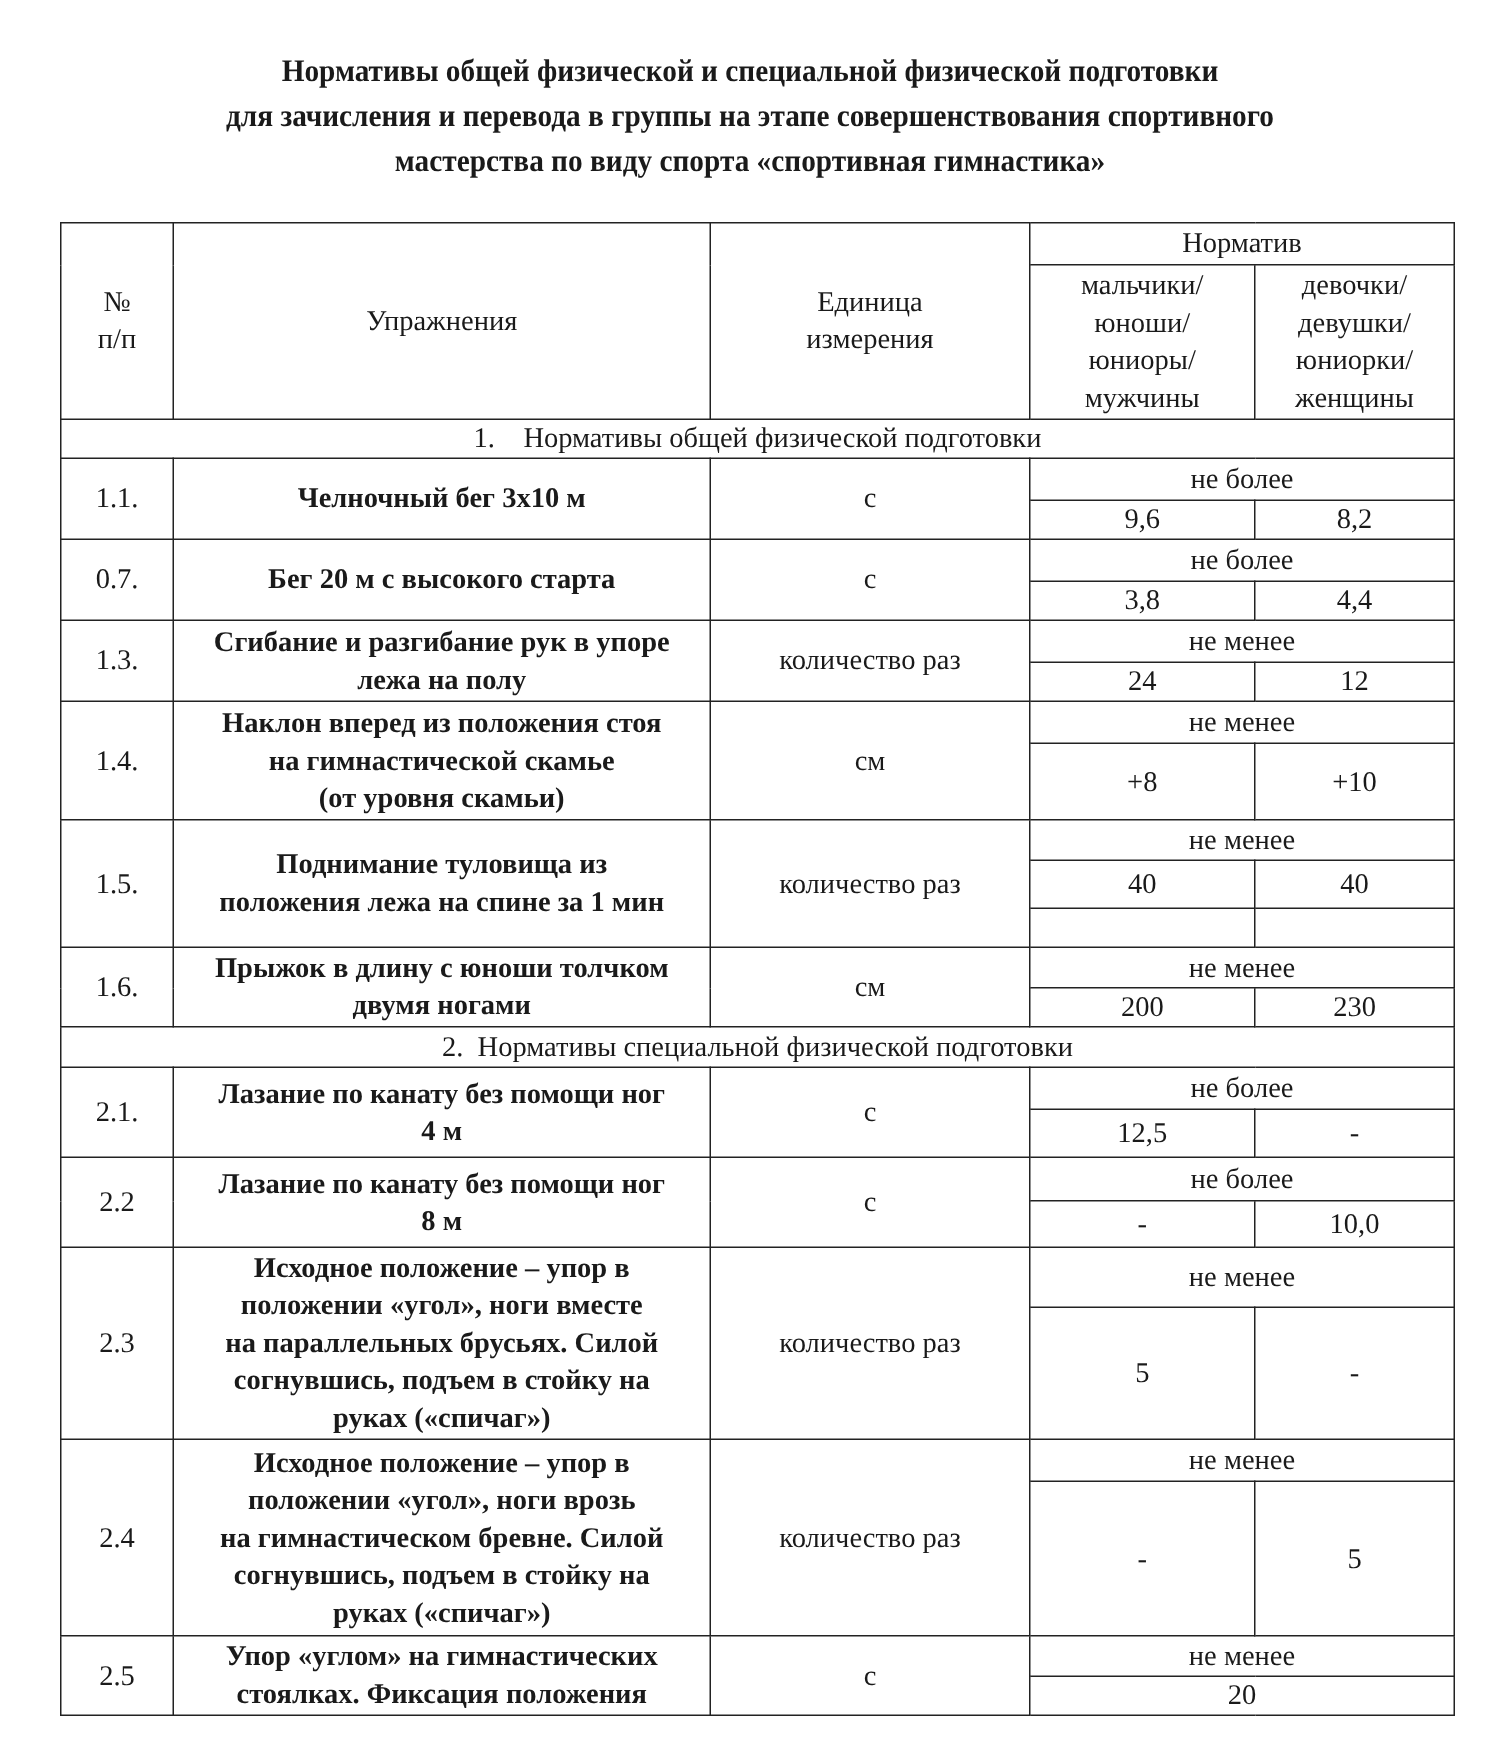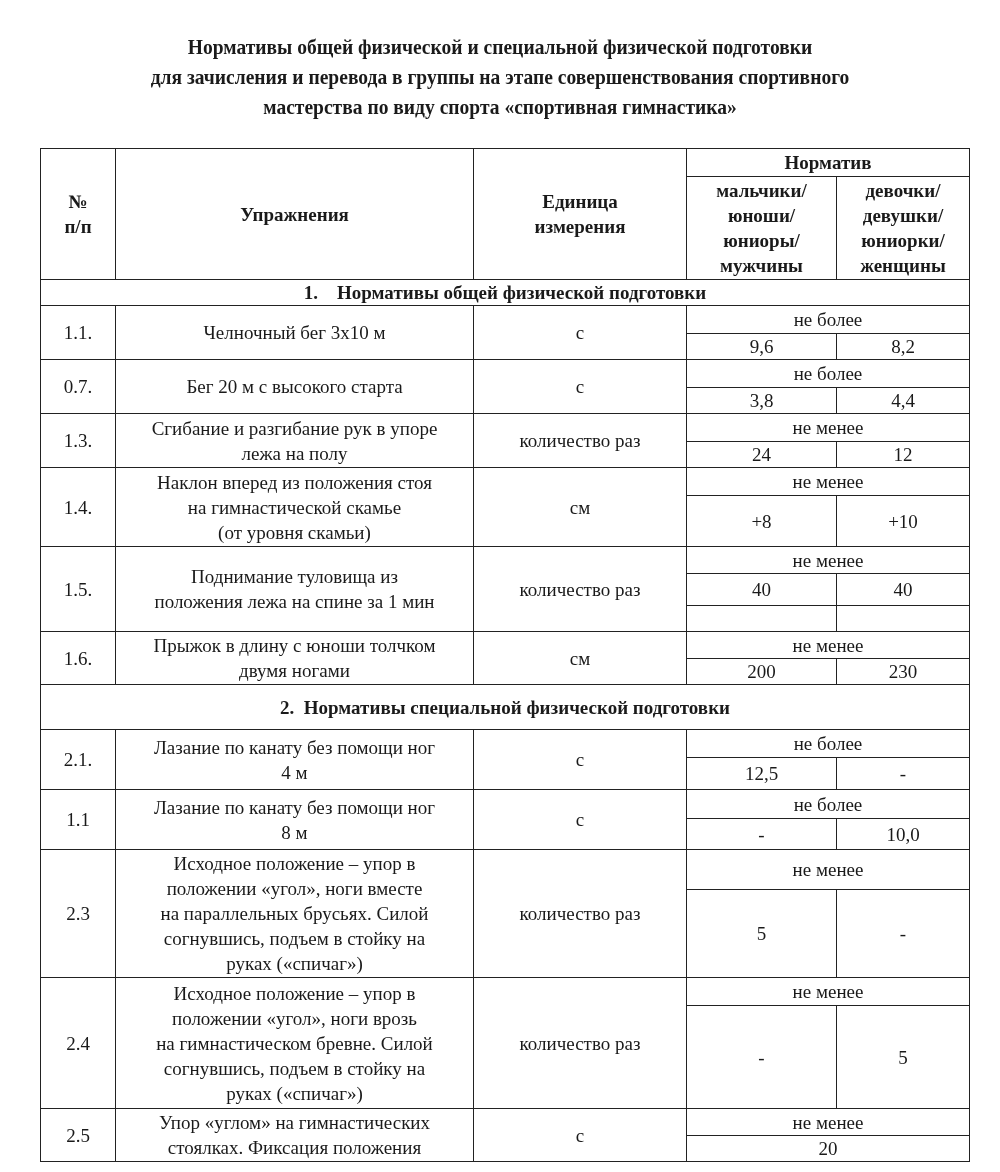--- a/index.html
+++ b/index.html
@@ -5,24 +5,24 @@
   html, body { margin: 0; padding: 0; background: #ffffff; }
   body { width: 1000px; height: 1172px; position: relative; overflow: hidden;
          font-family: "Liberation Serif", "DejaVu Serif", serif; color: #1a1a1a; }
   .title { position: absolute; left: 0; top: 32px; width: 1000px; text-align: center;
            font-weight: bold; font-size: 21px; line-height: 30px; transform: scaleX(0.93); transform-origin: center; }
   .title div { white-space: nowrap; }
   table.norm { position: absolute; left: 40px; top: 148px; width: 929px;
                border-collapse: collapse; table-layout: fixed; font-size: 19px; }
   table.norm td, table.norm th { border: 1.4px solid #222; padding: 0 2px; text-align: center;
                vertical-align: middle; line-height: 25px; }
-  th { font-weight: bold; font-size: 19px; }
+  th { font-weight: normal; font-size: 19px; }
   th.left { text-align: left; padding-left: 10px; }
-  .sect { text-align: center; font-weight: bold; }
-  .ex { line-height: 25px; }
+  .sect { text-align: center; }
+  .ex { line-height: 25px; font-weight: bold; }
 </style>
 </head>
 <body>
 
 <div class="title">
   <div>Нормативы общей физической и специальной физической подготовки</div>
   <div>для зачисления и перевода в группы на этапе совершенствования спортивного</div>
   <div>мастерства по виду спорта «спортивная гимнастика»</div>
 </div>
 
@@ -146,40 +146,40 @@
       <div>двумя ногами</div>
     </td>
     <td rowspan="2">см</td>
     <td colspan="2">не менее</td>
   </tr>
   <tr style="height:26px">
     <td>200</td>
     <td>230</td>
   </tr>
 
-  <tr style="height:45px">
+  <tr style="height:27px">
     <td colspan="5" class="sect" style="white-space:pre">2.  Нормативы специальной физической подготовки</td>
   </tr>
 
   <tr style="height:28px">
     <td rowspan="2">2.1.</td>
     <td rowspan="2" class="ex">
       <div>Лазание по канату без помощи ног</div>
       <div>4 м</div>
     </td>
     <td rowspan="2">с</td>
     <td colspan="2">не более</td>
   </tr>
   <tr style="height:32px">
     <td>12,5</td>
     <td>-</td>
   </tr>
 
   <tr style="height:29px">
-    <td rowspan="2">1.1</td>
+    <td rowspan="2">2.2</td>
     <td rowspan="2" class="ex">
       <div>Лазание по канату без помощи ног</div>
       <div>8 м</div>
     </td>
     <td rowspan="2">с</td>
     <td colspan="2">не более</td>
   </tr>
   <tr style="height:31px">
     <td>-</td>
     <td>10,0</td>

